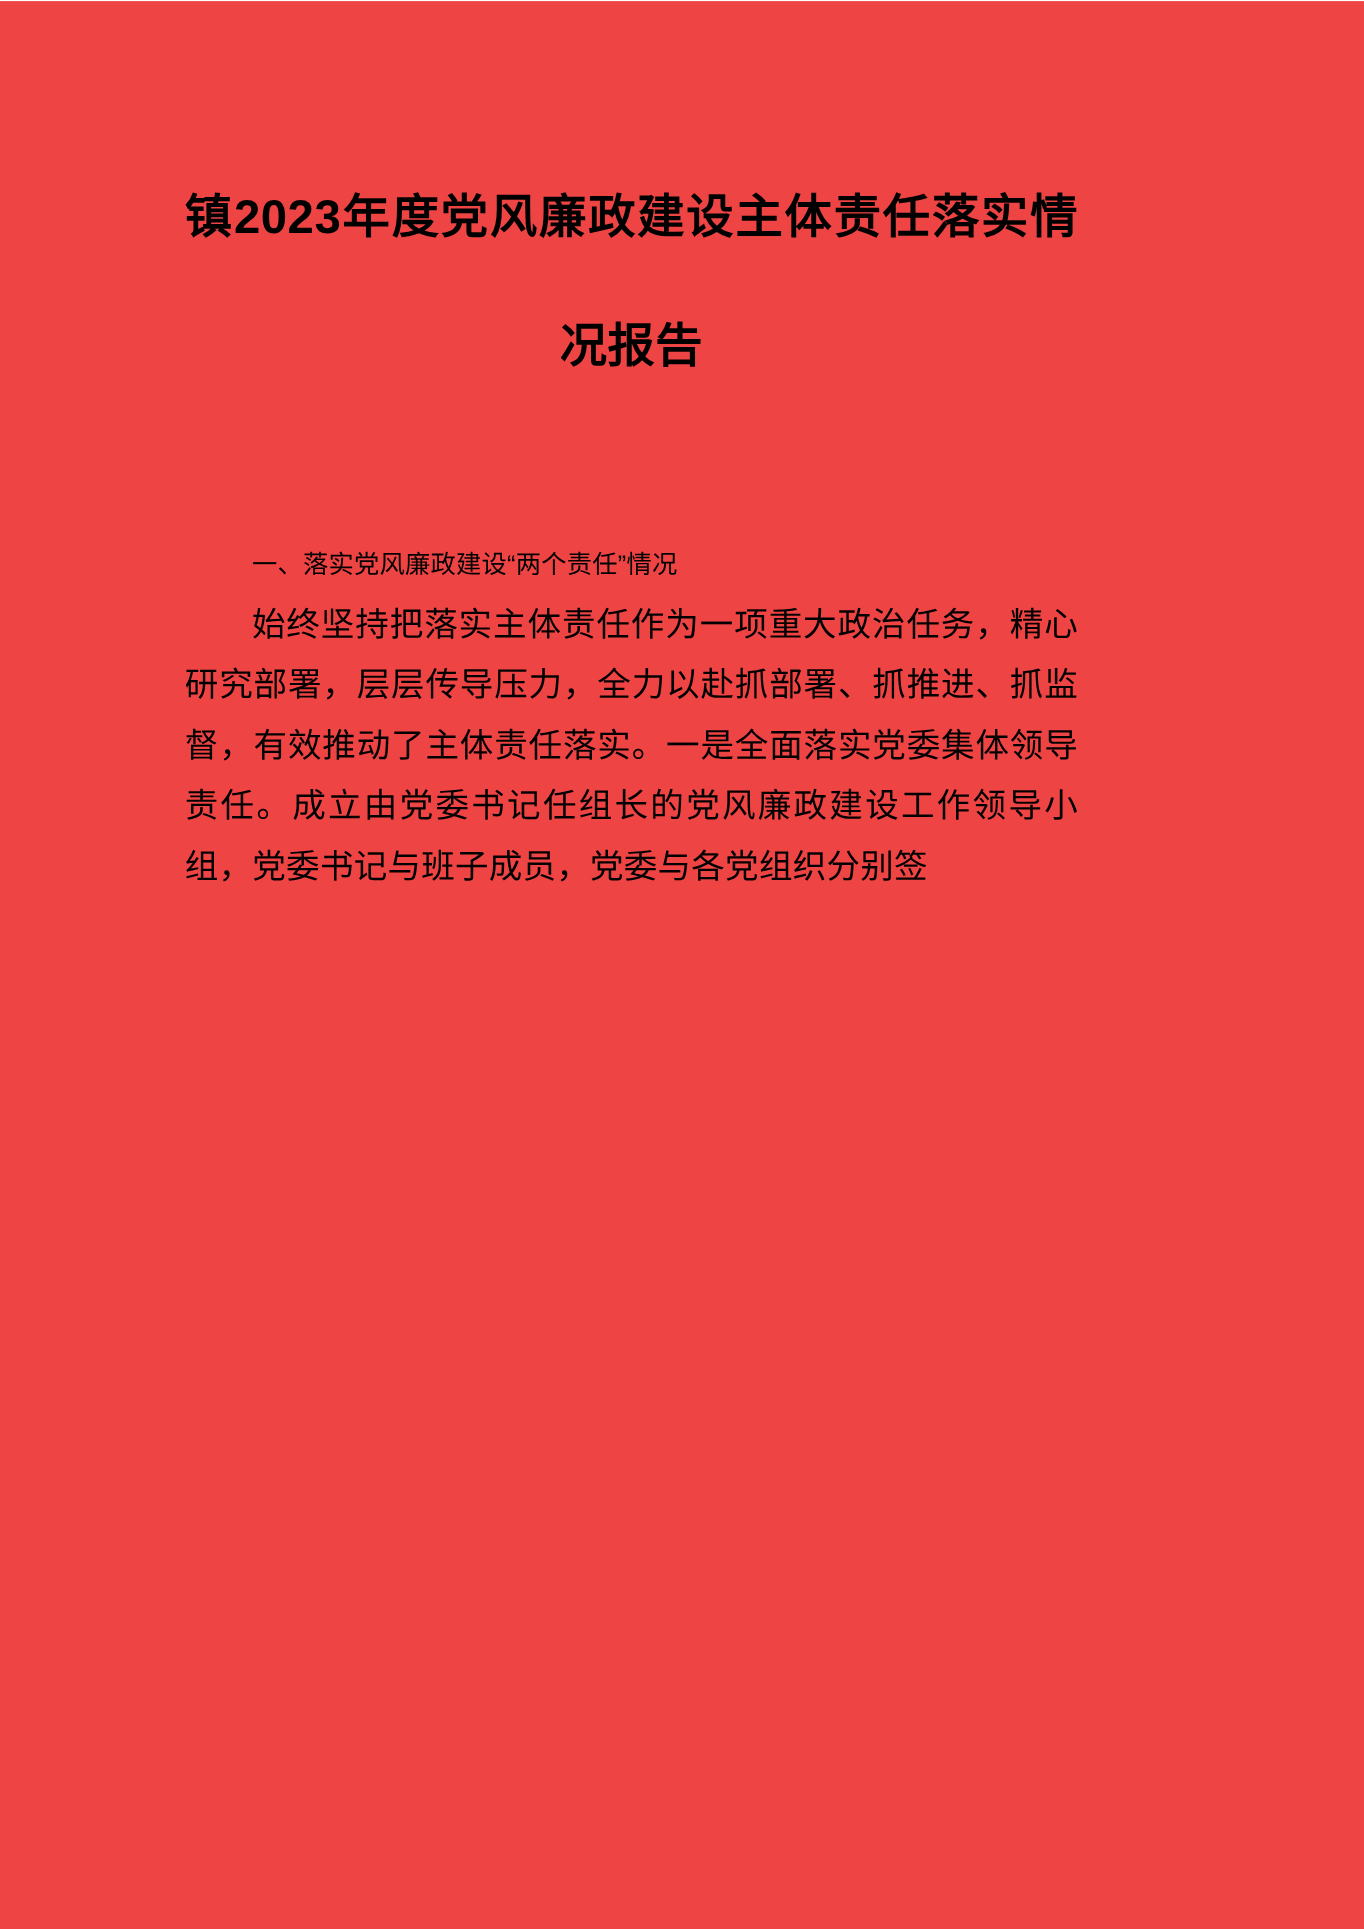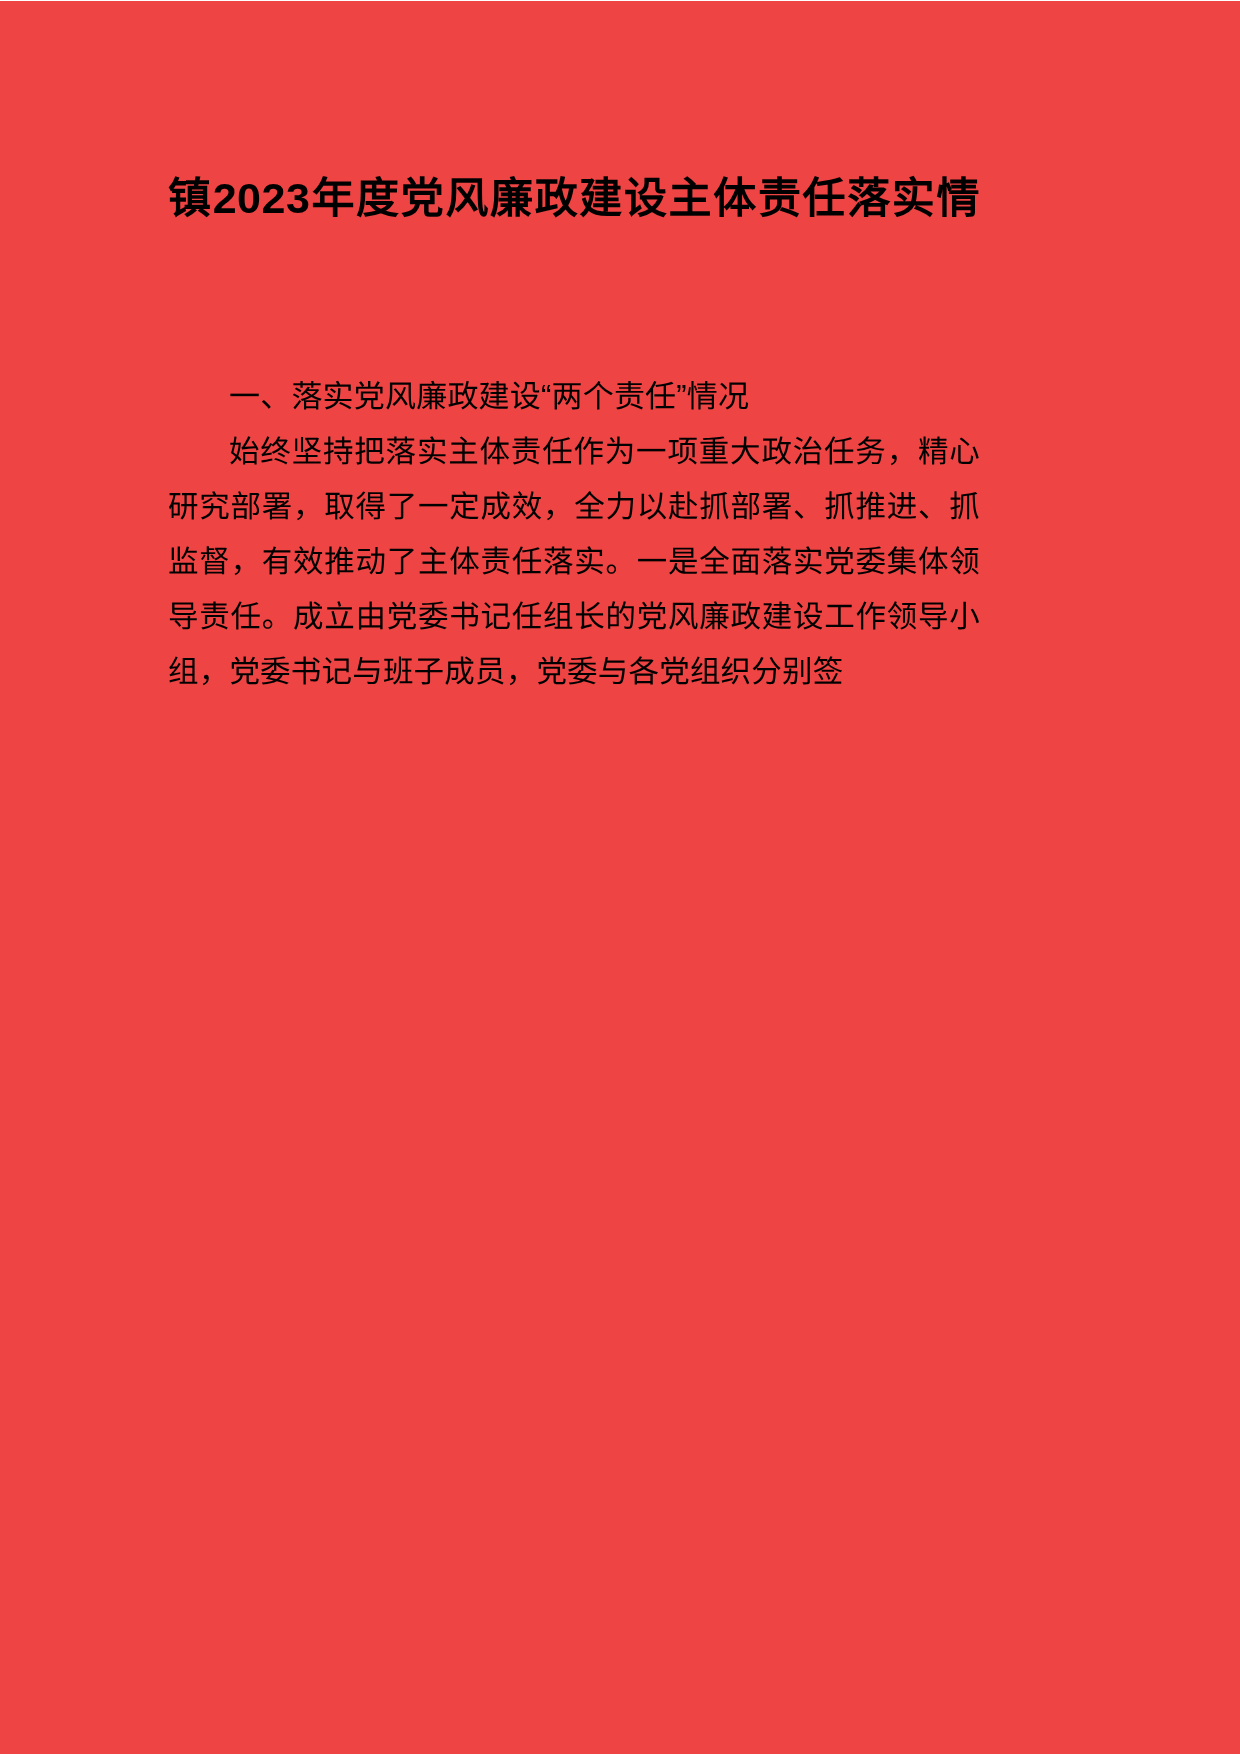--- a/index.html
+++ b/index.html
@@ -54,37 +54,38 @@
     font-size: 30.5px;
     line-height: 55px;
     text-align: justify;
     text-align-last: left;
     word-break: break-all;
     text-indent: 61px;
     letter-spacing: 0.2px;
   }
   p.heading {
     margin: 55px 0 0 0;
-    font-size: 31px;
+    font-size: 23px;
     line-height: 55px;
     text-indent: 61px;
     letter-spacing: 0.2px;
     text-align: left;
     word-break: break-all;
   }
 </style>
 </head>
 <body>
 
 <div class="page">
   <div class="content">
 
     <h1 class="doc-title">
       <span class="title-line-1">镇2023年度党风廉政建设主体责任落实情</span>
+      <span class="title-line-2">况报告</span>
     </h1>
 
     <div class="body-block">
       <p class="heading">一、落实党风廉政建设“两个责任”情况</p>
-      <p class="para">始终坚持把落实主体责任作为一项重大政治任务，精心研究部署，取得了一定成效，全力以赴抓部署、抓推进、抓监督，有效推动了主体责任落实。一是全面落实党委集体领导责任。成立由党委书记任组长的党风廉政建设工作领导小组，党委书记与班子成员，党委与各党组织分别签</p>
+      <p class="para">始终坚持把落实主体责任作为一项重大政治任务，精心研究部署，层层传导压力，全力以赴抓部署、抓推进、抓监督，有效推动了主体责任落实。一是全面落实党委集体领导责任。成立由党委书记任组长的党风廉政建设工作领导小组，党委书记与班子成员，党委与各党组织分别签</p>
     </div>
 
   </div>
 </div>
 
 </body></html>

